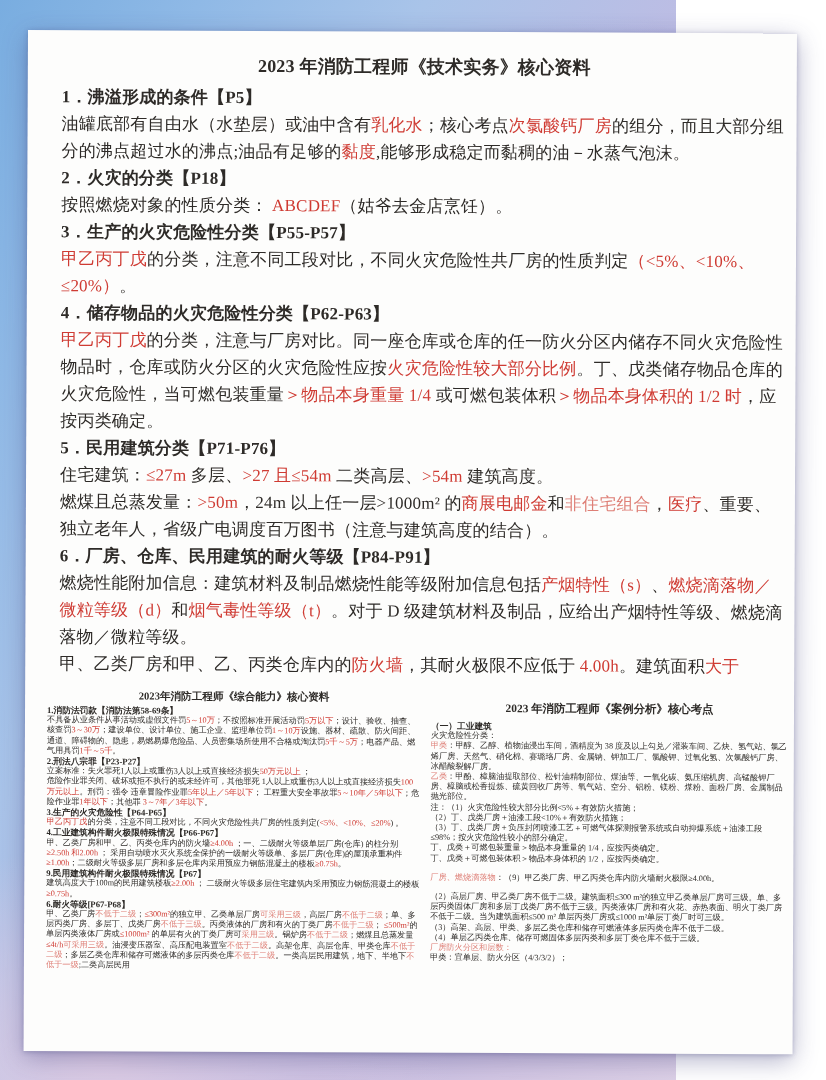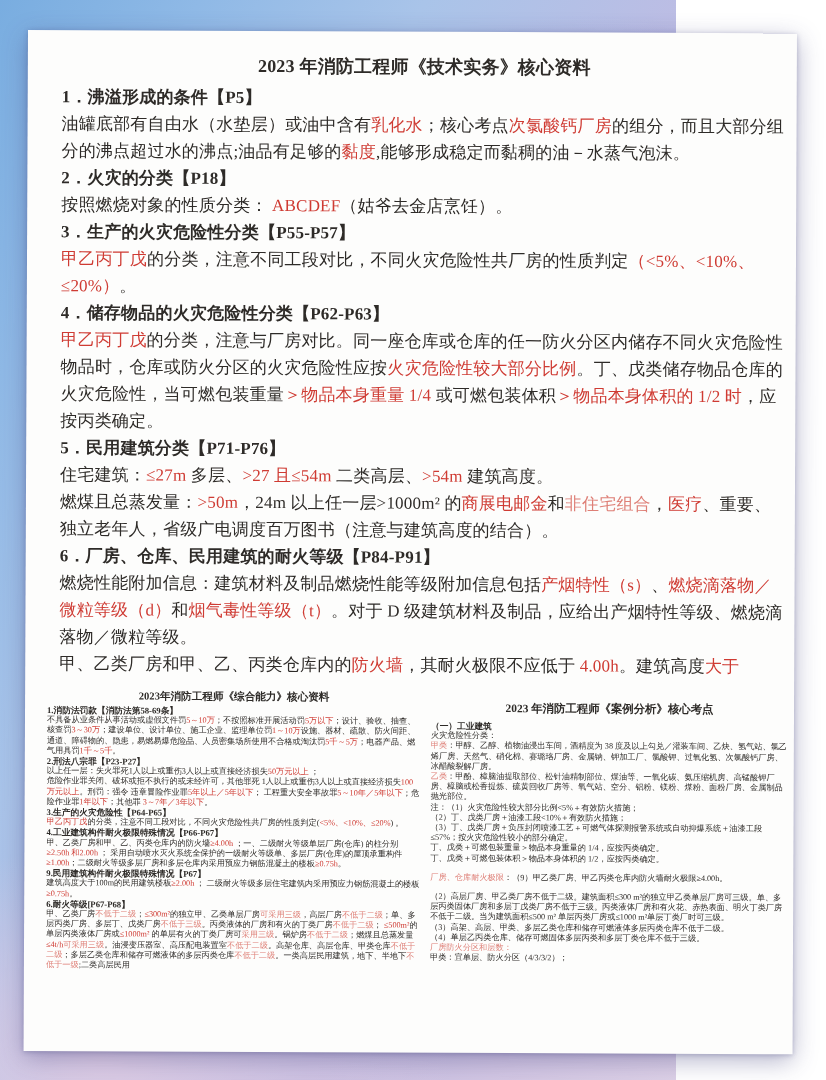--- a/index.html
+++ b/index.html
@@ -47,57 +47,57 @@
           <div class="blk blk-p"><span class="seg-k">按照燃烧对象的性质分类： </span><span class="seg-r">ABCDEF</span><span class="seg-k">（姑爷去金店烹饪）。</span></div>
           <div class="blk blk-h"><span class="seg-k">3．生产的火灾危险性分类【P55-P57】</span></div>
           <div class="blk blk-p"><span class="seg-r">甲乙丙丁戊</span><span class="seg-k">的分类，注意不同工段对比，不同火灾危险性共厂房的性质判定</span><span class="seg-r">（&lt;5%、&lt;10%、≤20%）</span><span class="seg-k">。</span></div>
           <div class="blk blk-h"><span class="seg-k">4．储存物品的火灾危险性分类【P62-P63】</span></div>
           <div class="blk blk-p"><span class="seg-r">甲乙丙丁戊</span><span class="seg-k">的分类，注意与厂房对比。同一座仓库或仓库的任一防火分区内储存不同火灾危险性物品时，仓库或防火分区的火灾危险性应按</span><span class="seg-r">火灾危险性较大部分比例</span><span class="seg-k">。丁、戊类储存物品仓库的火灾危险性，当可燃包装重量</span><span class="seg-r">＞物品本身重量 1/4</span><span class="seg-k"> 或可燃包装体积</span><span class="seg-r">＞物品本身体积的 1/2 时</span><span class="seg-k">，应按丙类确定。</span></div>
           <div class="blk blk-h"><span class="seg-k">5．民用建筑分类【P71-P76】</span></div>
           <div class="blk blk-p"><span class="seg-k">住宅建筑：</span><span class="seg-r">≤27m</span><span class="seg-k"> 多层、</span><span class="seg-r">&gt;27 且≤54m</span><span class="seg-k"> 二类高层、</span><span class="seg-r">&gt;54m</span><span class="seg-k"> 建筑高度。</span></div>
           <div class="blk blk-p"><span class="seg-k">燃煤且总蒸发量：</span><span class="seg-r">&gt;50m</span><span class="seg-k">，24m 以上任一层&gt;1000m² 的</span><span class="seg-r">商展电邮金</span><span class="seg-k">和</span><span class="seg-o">非住宅组合</span><span class="seg-k">，</span><span class="seg-r">医疗</span><span class="seg-k">、重要、独立老年人，省级广电调度百万图书（注意与建筑高度的结合）。</span></div>
           <div class="blk blk-h"><span class="seg-k">6．厂房、仓库、民用建筑的耐火等级【P84-P91】</span></div>
           <div class="blk blk-p"><span class="seg-k">燃烧性能附加信息：建筑材料及制品燃烧性能等级附加信息包括</span><span class="seg-r">产烟特性（s）</span><span class="seg-k">、</span><span class="seg-r">燃烧滴落物／微粒等级（d）</span><span class="seg-k">和</span><span class="seg-r">烟气毒性等级（t）</span><span class="seg-k">。对于 D 级建筑材料及制品，应给出产烟特性等级、燃烧滴落物／微粒等级。</span></div>
-          <div class="blk blk-p"><span class="seg-k">甲、乙类厂房和甲、乙、丙类仓库内的</span><span class="seg-r">防火墙</span><span class="seg-k">，其耐火极限不应低于 </span><span class="seg-r">4.00h</span><span class="seg-k">。建筑高度</span><span class="seg-r">大于</span></div>
+          <div class="blk blk-p"><span class="seg-k">甲、乙类厂房和甲、乙、丙类仓库内的</span><span class="seg-r">防火墙</span><span class="seg-k">，其耐火极限不应低于 </span><span class="seg-r">4.00h</span><span class="seg-k">。建筑面积</span><span class="seg-r">大于</span></div>
         </div>
     </div>
 
     <div class="cols">
       <div class="col col-left">
         <div class="col-title">2023年消防工程师《综合能力》核心资料</div>
         <div>
             <div class="blk blk-h"><span class="seg-k">1.消防法罚款【消防法第58-69条】</span></div>
             <div class="blk blk-p"><span class="seg-k">不具备从业条件从事活动或虚假文件罚</span><span class="seg-r">5～10万</span><span class="seg-k">；不按照标准开展活动罚</span><span class="seg-r">5万以下</span><span class="seg-k">；设计、验收、抽查、核查罚</span><span class="seg-r">3～30万</span><span class="seg-k">；建设单位、设计单位、施工企业、监理单位罚</span><span class="seg-r">1～10万</span><span class="seg-k">设施、器材、疏散、防火间距、通道、障碍物的、隐患，易燃易爆危险品、人员密集场所使用不合格或淘汰罚</span><span class="seg-r">5千～5万</span><span class="seg-k">；电器产品、燃气用具罚</span><span class="seg-r">1千～5千</span><span class="seg-k">。</span></div>
             <div class="blk blk-h"><span class="seg-k">2.刑法八宗罪【P23-P27】</span></div>
-            <div class="blk blk-p"><span class="seg-k">以上任一层：失火罪死1人以上或重伤3人以上或直接经济损失</span><span class="seg-r">50万元以上</span><span class="seg-k"> ；</span></div>
+            <div class="blk blk-p"><span class="seg-k">立案标准：失火罪死1人以上或重伤3人以上或直接经济损失</span><span class="seg-r">50万元以上</span><span class="seg-k"> ；</span></div>
             <div class="blk blk-p"><span class="seg-k">危险作业罪关闭、破坏或拒不执行的或未经许可，其他罪死 1人以上或重伤3人以上或直接经济损失</span><span class="seg-r">100万元以上</span><span class="seg-k">。刑罚：强令 违章冒险作业罪</span><span class="seg-r">5年以上／5年以下</span><span class="seg-k">；  工程重大安全事故罪</span><span class="seg-r">5～10年／5年以下</span><span class="seg-k">；危险作业罪</span><span class="seg-r">1年以下</span><span class="seg-k">；其他罪 </span><span class="seg-r">3～7年／3年以下</span><span class="seg-k">。</span></div>
             <div class="blk blk-h"><span class="seg-k">3.生产的火灾危险性【P64-P65】</span></div>
             <div class="blk blk-p"><span class="seg-r">甲乙丙丁戊</span><span class="seg-k">的分类，注意不同工段对比，不同火灾危险性共厂房的性质判定(</span><span class="seg-r">&lt;5%、&lt;10%、≤20%</span><span class="seg-k">) 。</span></div>
             <div class="blk blk-h"><span class="seg-k">4.工业建筑构件耐火极限特殊情况【P66-P67】</span></div>
             <div class="blk blk-p"><span class="seg-k">甲、乙类厂房和甲、乙、丙类仓库内的防火墙</span><span class="seg-r">≥4.00h</span><span class="seg-k"> ；一、二级耐火等级单层厂房(仓库) 的柱分别</span><span class="seg-r">≥2.50h 和2.00h</span><span class="seg-k"> ； 采用自动喷水灭火系统全保护的一级耐火等级单、多层厂房(仓库)的屋顶承重构件</span><span class="seg-r">≥1.00h</span><span class="seg-k">；二级耐火等级多层厂房和多层仓库内采用预应力钢筋混凝土的楼板</span><span class="seg-r">≥0.75h</span><span class="seg-k">。</span></div>
             <div class="blk blk-h"><span class="seg-k">9.民用建筑构件耐火极限特殊情况【P67】</span></div>
             <div class="blk blk-p"><span class="seg-k">建筑高度大于100m的民用建筑楼板</span><span class="seg-r">≥2.00h</span><span class="seg-k"> ； 二级耐火等级多层住宅建筑内采用预应力钢筋混凝土的楼板</span><span class="seg-r">≥0.75h</span><span class="seg-k">。</span></div>
             <div class="blk blk-h"><span class="seg-k">6.耐火等级[P67-P68】</span></div>
             <div class="blk blk-p"><span class="seg-k">甲、乙类厂房</span><span class="seg-o">不低于二级</span><span class="seg-k">；</span><span class="seg-r">≤300m²</span><span class="seg-k">的独立甲、乙类单层厂房</span><span class="seg-o">可采用三级</span><span class="seg-k">，高层厂房</span><span class="seg-o">不低于二级</span><span class="seg-k">；单、多层丙类厂房、多层丁、戊类厂房</span><span class="seg-o">不低于三级</span><span class="seg-k">。丙类液体的厂房和有火的丁类厂房</span><span class="seg-o">不低于二级</span><span class="seg-k">； </span><span class="seg-r">≤500m²</span><span class="seg-k">的单层丙类液体厂房或</span><span class="seg-r">≤1000m²</span><span class="seg-k"> 的单层有火的丁类厂房可</span><span class="seg-o">采用三级</span><span class="seg-k">。锅炉房</span><span class="seg-o">不低于二级</span><span class="seg-k">；燃煤且总蒸发量 </span><span class="seg-r">≤4t/h</span><span class="seg-o">可采用三级</span><span class="seg-k">。油浸变压器室、高压配电装置室</span><span class="seg-o">不低于二级</span><span class="seg-k">。高架仓库、高层仓库、甲类仓库</span><span class="seg-o">不低于二级</span><span class="seg-k">；多层乙类仓库和储存可燃液体的多层丙类仓库</span><span class="seg-o">不低于二级</span><span class="seg-k">。一类高层民用建筑，地下、半地下</span><span class="seg-o">不低于一级</span><span class="seg-k">;二类高层民用</span></div>
           </div>
       </div>
       <div class="col col-right">
         <div class="col-title">2023 年消防工程师《案例分析》核心考点</div>
         <div>
             <div class="blk blk-h"><span class="seg-k">（一）工业建筑</span></div>
             <div class="blk blk-p"><span class="seg-k">火灾危险性分类：</span></div>
             <div class="blk blk-p"><span class="seg-o">甲类</span><span class="seg-k">：甲醇、乙醇、植物油浸出车间，酒精度为 38 度及以上勾兑／灌装车间、乙炔、氢气站、氯乙烯厂房、天然气、硝化棉、赛璐珞厂房、金属钠、钾加工厂、氯酸钾、过氧化氢、次氯酸钙厂房、冰醋酸裂解厂房。</span></div>
             <div class="blk blk-p"><span class="seg-o">乙类</span><span class="seg-k">：甲酚、樟脑油提取部位、松针油精制部位、煤油等、一氧化碳、氨压缩机房、高锰酸钾厂房、樟脑或松香提炼、硫黄回收厂房等、氧气站、空分、铝粉、镁粉、煤粉、面粉厂房、金属制品抛光部位。</span></div>
             <div class="blk blk-p"><span class="seg-k">注：（1）火灾危险性较大部分比例&lt;5%＋有效防火措施；</span></div>
             <div class="blk blk-p"><span class="seg-k">（2）丁、戊类厂房＋油漆工段&lt;10%＋有效防火措施；</span></div>
-            <div class="blk blk-p"><span class="seg-k">（3）丁、戊类厂房＋负压封闭喷漆工艺＋可燃气体探测报警系统或自动抑爆系统＋油漆工段≤57%；按火灾危险性较小的部分确定。</span></div>
+            <div class="blk blk-p"><span class="seg-k">（3）丁、戊类厂房＋负压封闭喷漆工艺＋可燃气体探测报警系统或自动抑爆系统＋油漆工段≤98%；按火灾危险性较小的部分确定。</span></div>
             <div class="blk blk-p"><span class="seg-k">丁、戊类＋可燃包装重量＞物品本身重量的 1/4，应按丙类确定。</span></div>
             <div class="blk blk-p"><span class="seg-k">丁、戊类＋可燃包装体积＞物品本身体积的 1/2，应按丙类确定。</span></div>
             <div class="blk blk-g"></div>
-            <div class="blk blk-p"><span class="seg-o">厂房、仓库耐火极限</span><span class="seg-k">：（9）甲乙类厂房、甲乙丙类仓库内防火墙耐火极限≥4.00h。</span></div>
+            <div class="blk blk-p"><span class="seg-o">厂房、燃烧滴落物</span><span class="seg-k">：（9）甲乙类厂房、甲乙丙类仓库内防火墙耐火极限≥4.00h。</span></div>
             <div class="blk blk-g"></div>
             <div class="blk blk-p"><span class="seg-k">（2）高层厂房、甲乙类厂房不低于二级。建筑面积≤300 m²的独立甲乙类单层厂房可三级。单、多层丙类固体厂房和多层丁戊类厂房不低于三级。丙类液体厂房和有火花、赤热表面、明火丁类厂房不低于二级。当为建筑面积≤500 m² 单层丙类厂房或≤1000 m²单层丁类厂时可三级。</span></div>
             <div class="blk blk-p"><span class="seg-k">（3）高架、高层、甲类、多层乙类仓库和储存可燃液体多层丙类仓库不低于二级。</span></div>
             <div class="blk blk-p"><span class="seg-k">（4）单层乙丙类仓库、储存可燃固体多层丙类和多层丁类仓库不低于三级。</span></div>
             <div class="blk blk-p"><span class="seg-o">厂房防火分区和层数：</span></div>
             <div class="blk blk-p"><span class="seg-k">甲类：宜单层、防火分区（4/3/3/2）；</span></div>
           </div>
       </div>
     </div>
 

